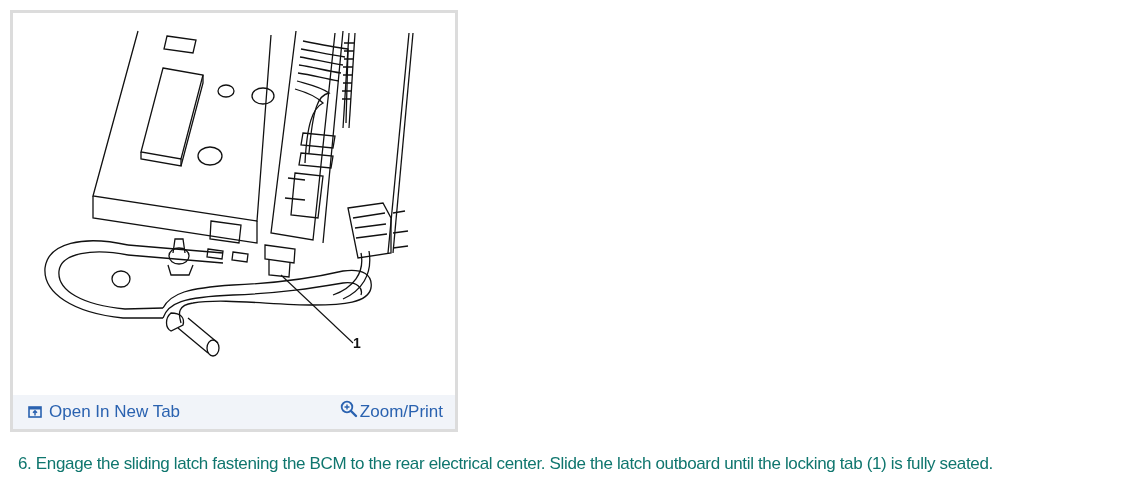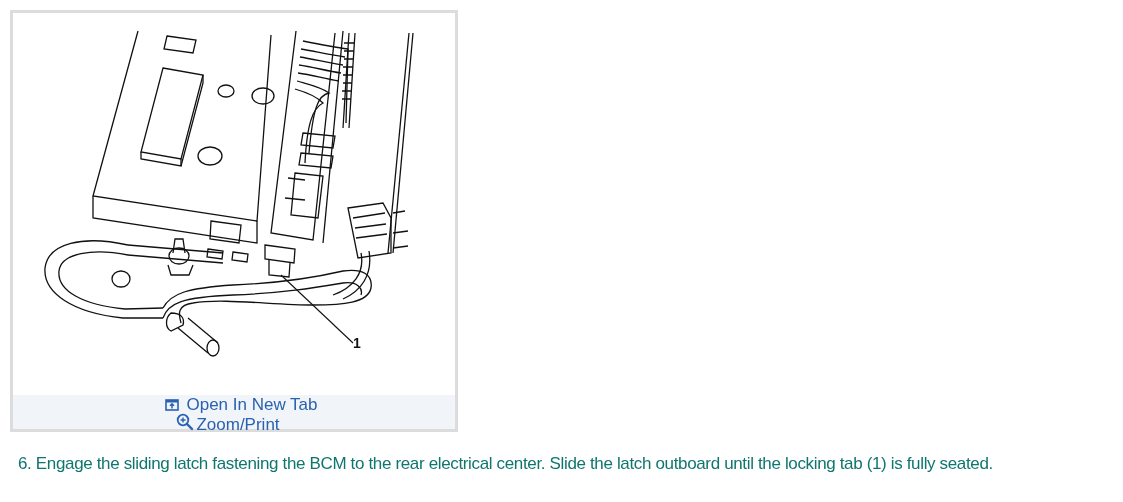--- a/index.html
+++ b/index.html
@@ -5,21 +5,21 @@
   html, body { margin: 0; padding: 0; background: #ffffff; }
   body { width: 1123px; height: 502px; position: relative; overflow: hidden;
          font-family: "Liberation Sans", sans-serif; }
   .figure {
     position: absolute; left: 10px; top: 10px; width: 442px; height: 416px;
     border: 3px solid #dcdcdc; background: #ffffff; box-sizing: content-box;
   }
   .illustration { position: absolute; left: 0; top: 0; width: 442px; height: 382px; }
   .caption-bar {
     position: absolute; left: 0; bottom: 0; width: 442px; height: 34px;
-    background: #f1f4f9; display: flex; align-items: center; justify-content: space-between; flex-direction: column;
+    background: #f1f4f9; display: flex; align-items: center; justify-content: space-between;
   }
   .cap-link { display: flex; align-items: center; color: #2a62b0; font-size: 17px;
               text-decoration: none; cursor: pointer; white-space: nowrap; }
   .cap-link.left { margin-left: 15px; }
   .cap-link.right { margin-right: 12px; }
   .cap-link svg { display: block; }
   .cap-link .lbl { margin-left: 7px; }
   .cap-link.right .lbl { margin-left: 2px; }
   .step-text {
     position: absolute; left: 18px; top: 454px; font-size: 17px; color: #0f766e;

